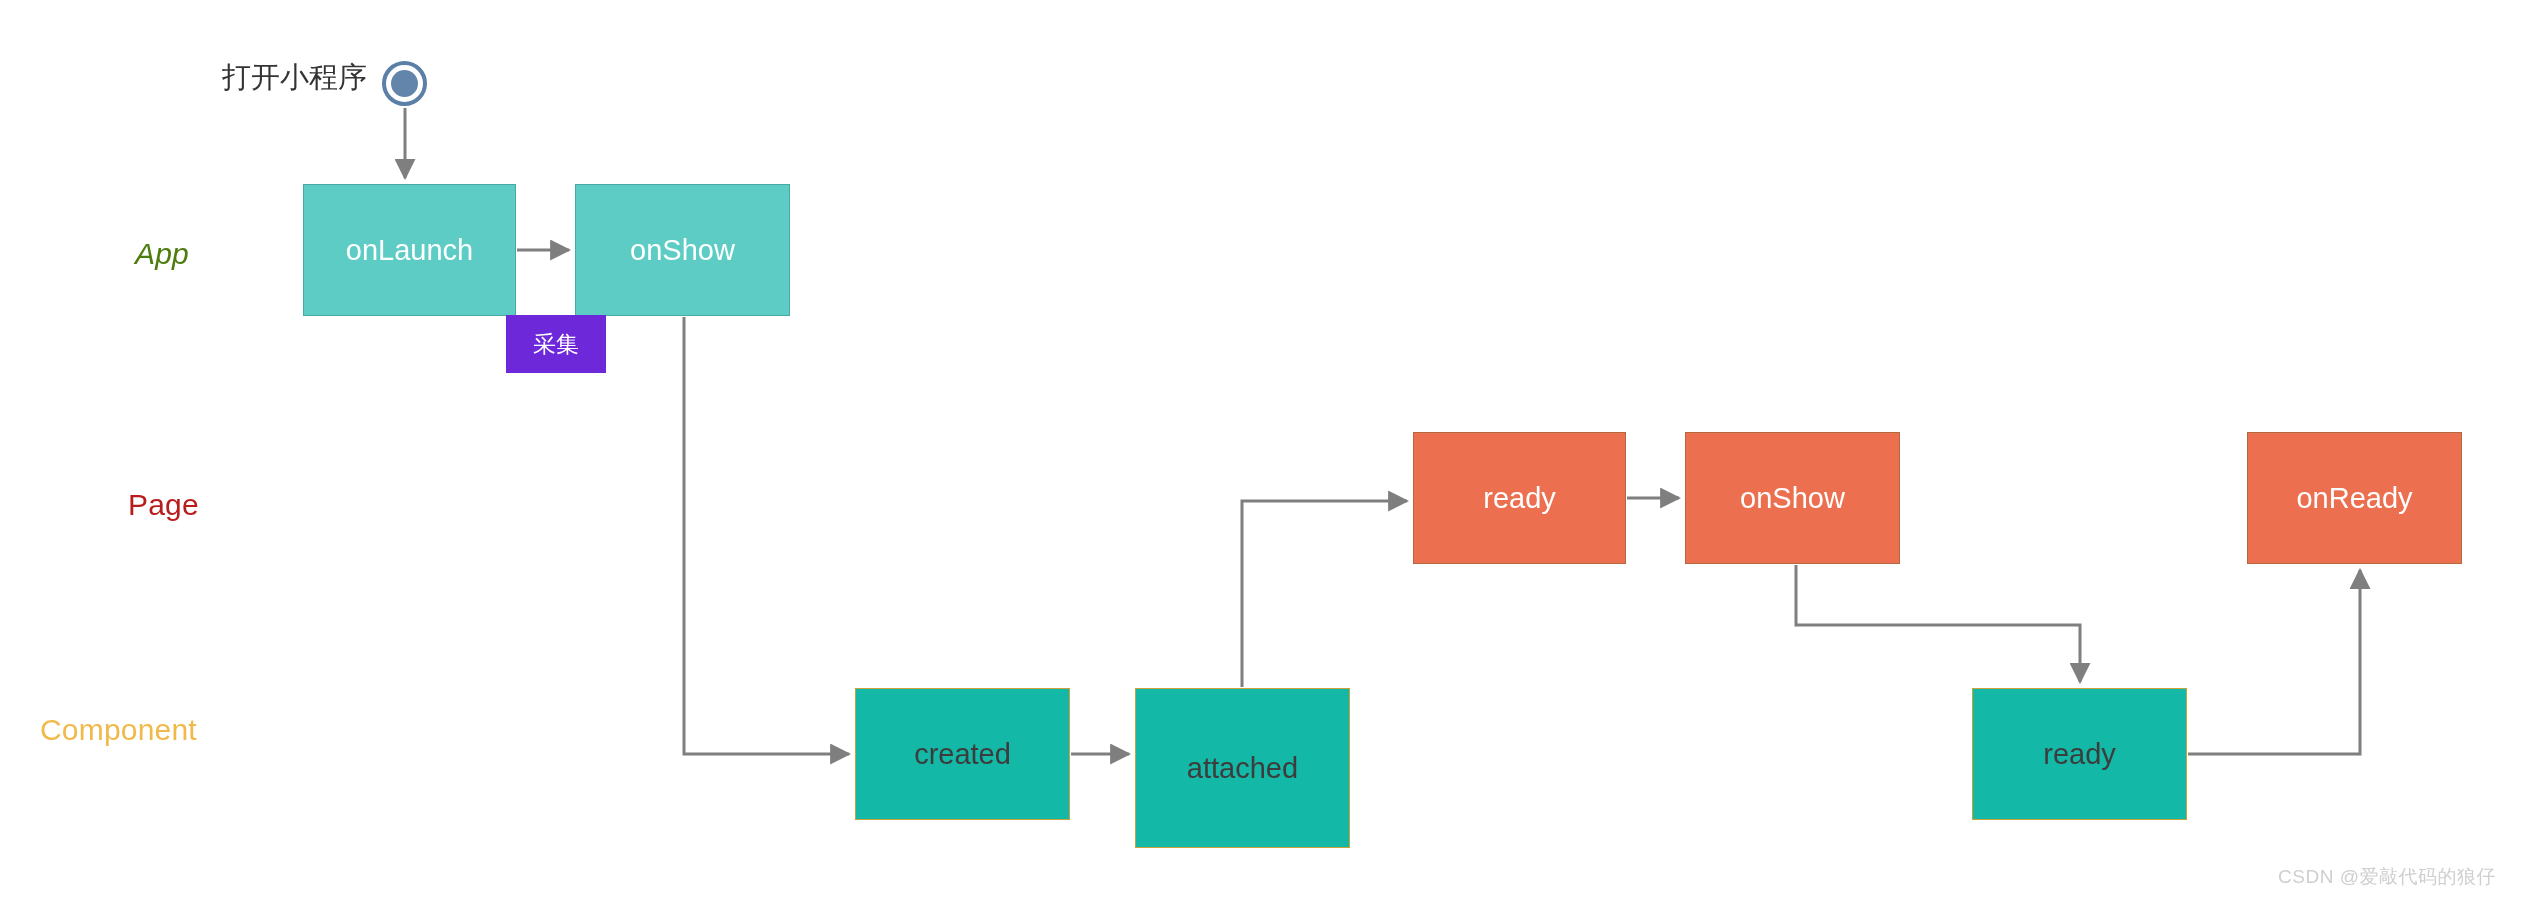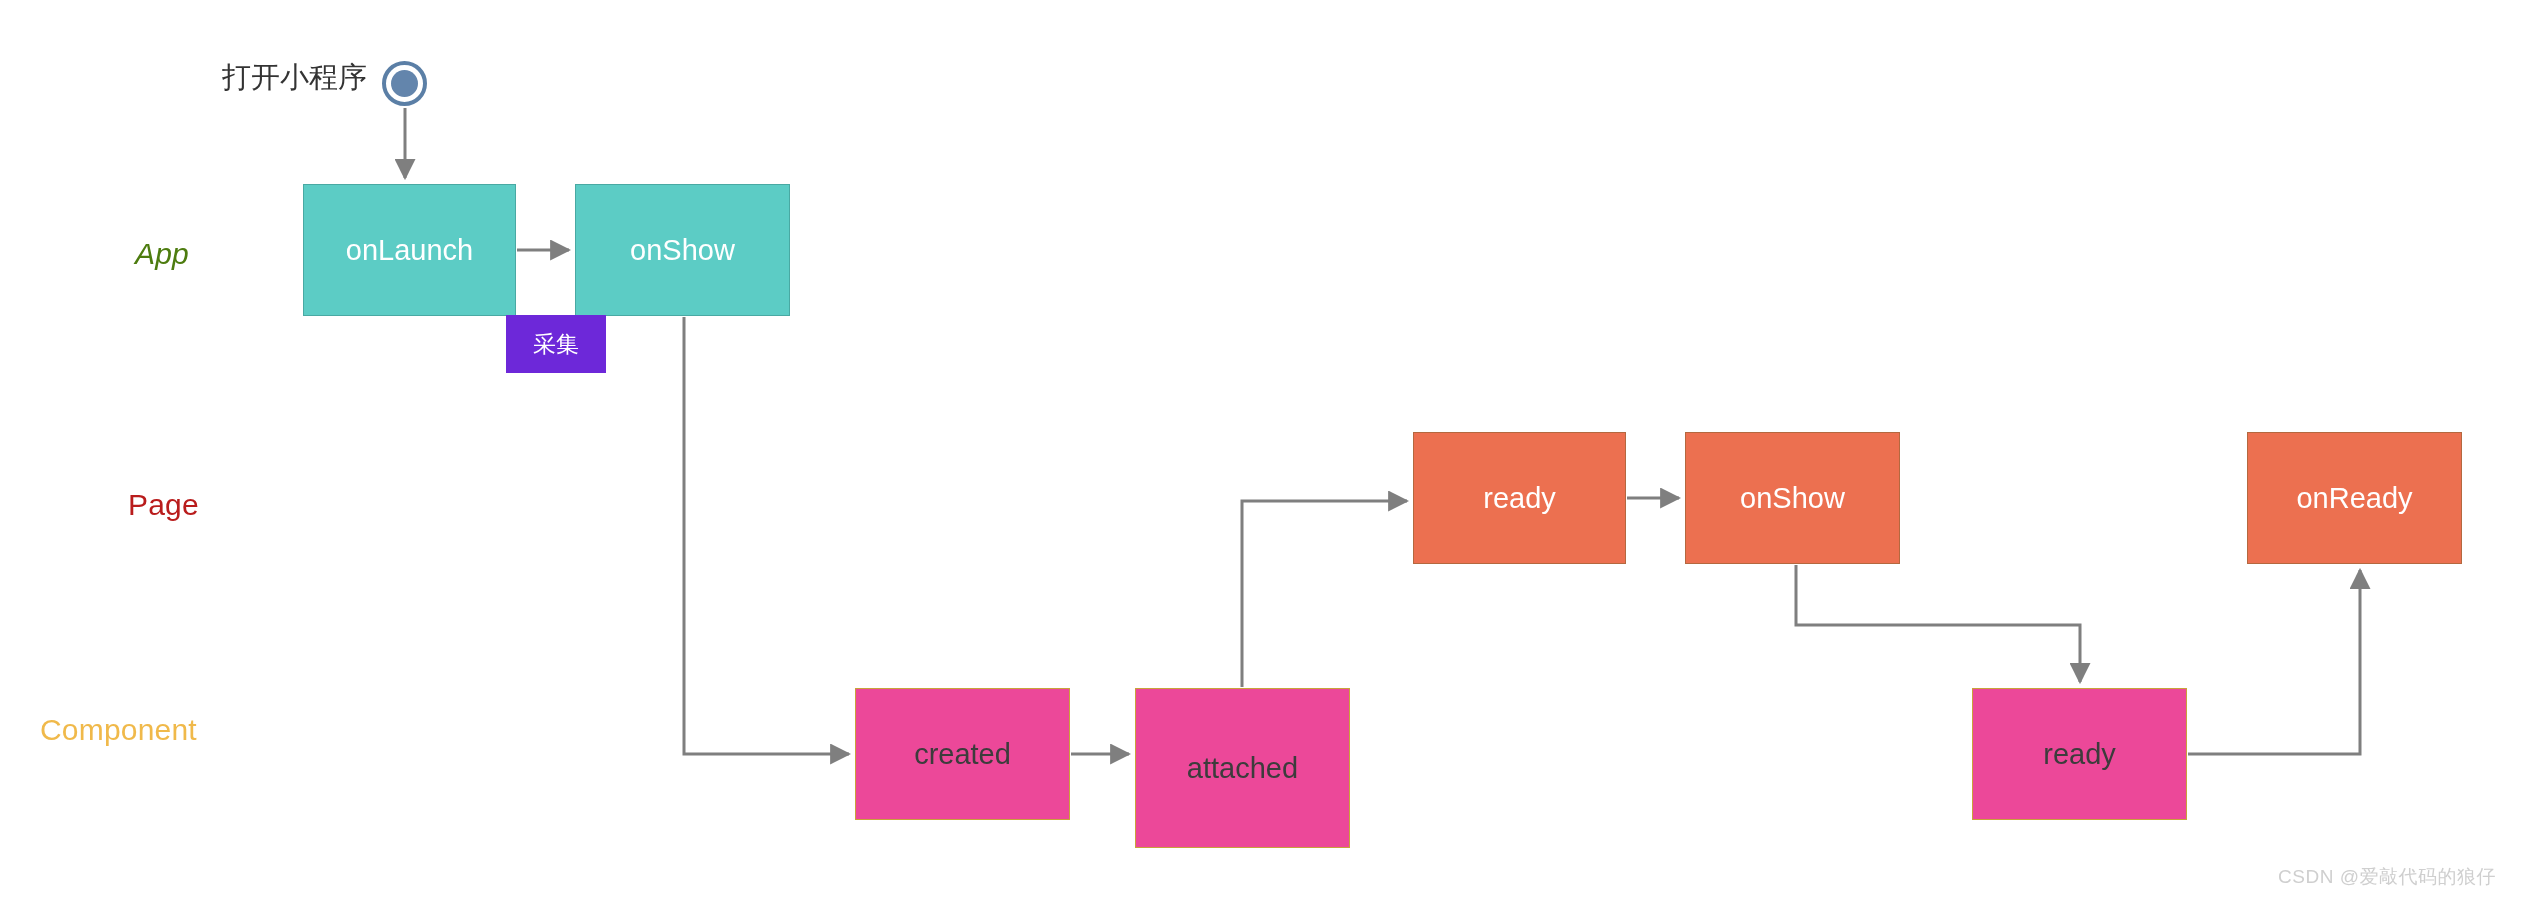--- a/index.html
+++ b/index.html
@@ -52,21 +52,21 @@
     background: #5CCCC5;
     border: 1px solid #49a9a3;
     color: #ffffff;
   }
   .node.page {
     background: #EC7050;
     border: 1px solid #b4683f;
     color: #ffffff;
   }
   .node.component {
-    background: #ec4899;
+    background: #14b8a6;
     border: 1px solid #c9a23a;
     color: #3c3c3c;
   }
 
   .n-onlaunch  { left: 303px;  top: 184px; width: 213px; height: 132px; }
   .n-app-onshow{ left: 575px;  top: 184px; width: 215px; height: 132px; }
   .n-onload    { left: 1413px; top: 432px; width: 213px; height: 132px; }
   .n-page-onshow{left: 1685px; top: 432px; width: 215px; height: 132px; }
   .n-onready   { left: 2247px; top: 432px; width: 215px; height: 132px; }
   .n-created   { left: 855px;  top: 688px; width: 215px; height: 132px; }

